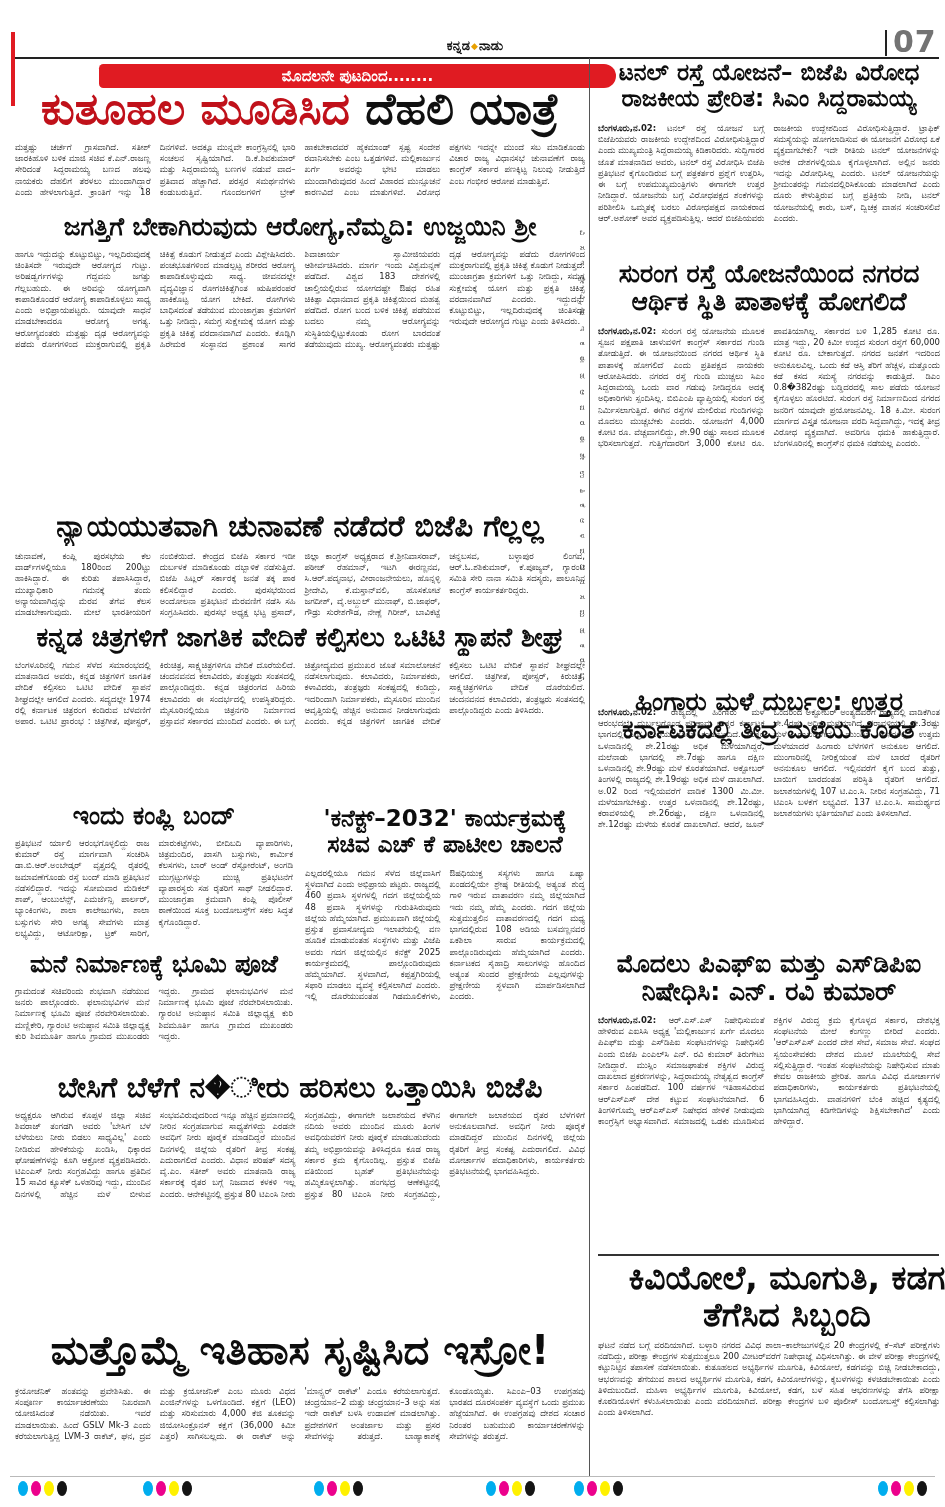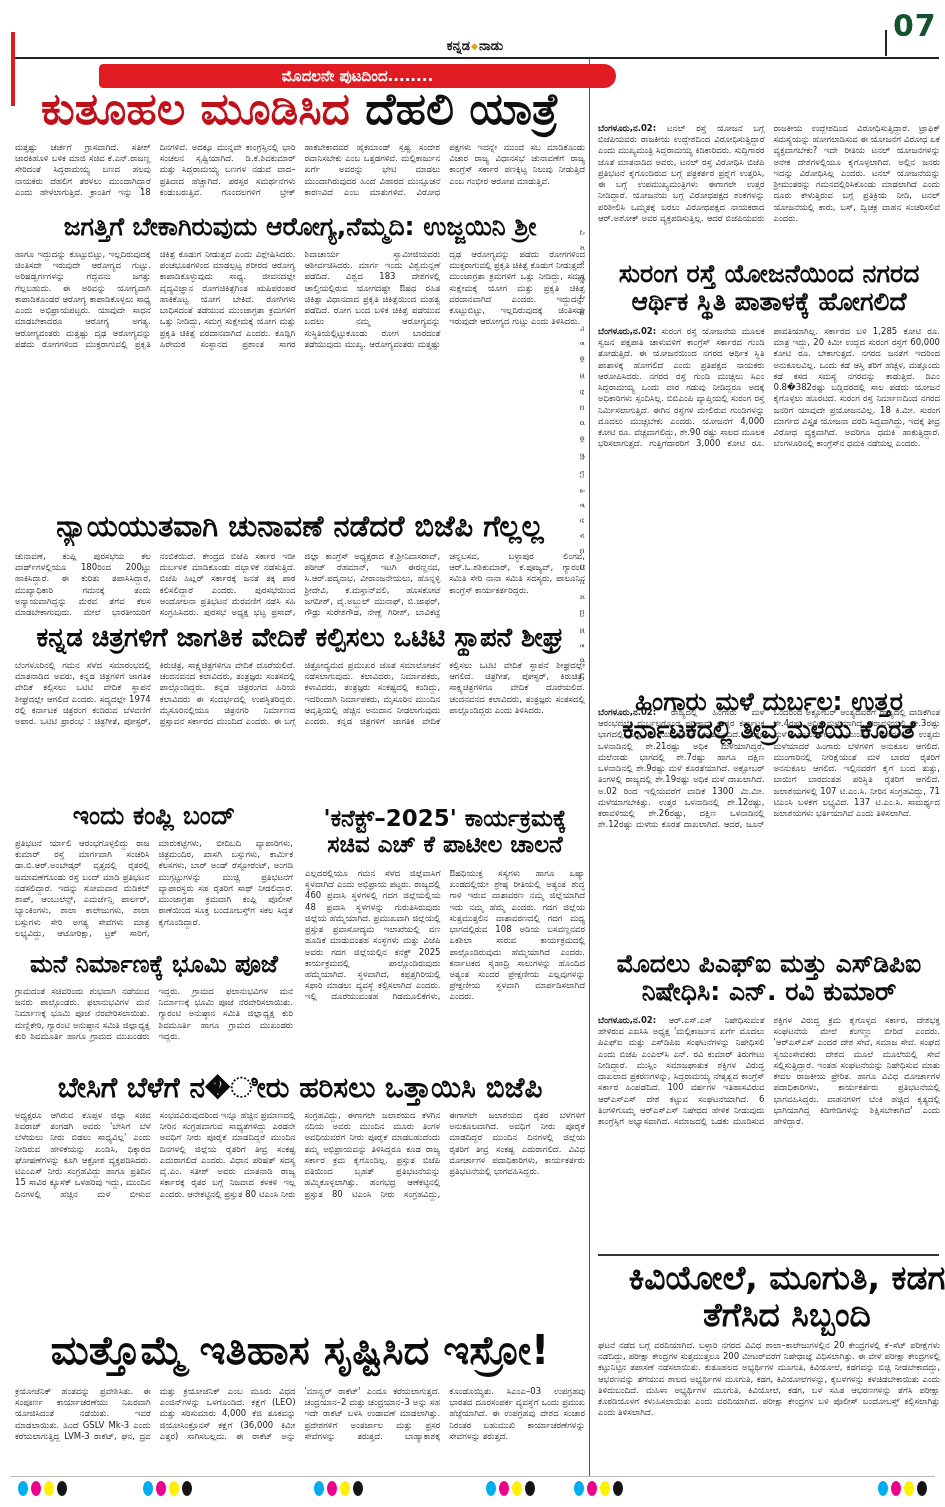--- a/index.html
+++ b/index.html
@@ -7,21 +7,21 @@
   body { font-family:"DejaVu Sans", sans-serif; color:#111; }
   .page { position:relative; width:945px; height:1507px; background:#fff; overflow:hidden; }
 
   
   .red-edge { position:absolute; left:11px; top:32px; width:4px; height:74px; background:#e01b22; }
   .date-strip { position:absolute; left:16px; top:31px; width:372px; height:26px; background:#1c3f9e;
     clip-path:polygon(0 0,96% 0,100% 100%,0 100%);
     color:#fff; font-weight:bold; font-size:15px; line-height:26px; text-align:center; letter-spacing:.5px; }
   .masthead { position:absolute; left:400px; top:38px; width:150px; text-align:center; font-size:13px; font-weight:bold; color:#111; }
   .masthead .mh-icon { display:inline-block; color:#e8a000; font-size:9px; transform:translateY(-1px); padding:0 1px; }
-  .pageno { position:absolute; left:893px; top:8px; width:46px; font-size:30px; font-weight:900; letter-spacing:1px; color:#14532d; }
+  .pageno { position:absolute; left:893px; top:24px; width:46px; font-size:30px; font-weight:900; letter-spacing:1px; color:#737373; }
   .pageno-sep { position:absolute; left:885px; top:30px; width:2px; height:26px; background:#222; }
   .head-rule { position:absolute; left:15px; top:57px; width:924px; height:2px; background:#222; }
 
   
   .banner { position:absolute; left:55px; top:64px; width:517px; height:24px; background:#e01b22;
     border-radius:5px 14px 14px 5px; color:#fff; font-weight:bold; font-size:15px; line-height:24px; text-align:center;margin-left:44px; }
   .main-hl { position:absolute; left:15px; top:86px; width:570px; text-align:center;
     font-size:44px; font-weight:900; line-height:1.05; white-space:nowrap; }
   .main-hl .red { color:#c0111a; }
   .main-hl .blk { color:#101010; }
@@ -70,32 +70,33 @@
 
   <div class="hl" style="left:15px; top:623px; width:570px; height:33px; font-size:26px;">ಕನ್ನಡ ಚಿತ್ರಗಳಿಗೆ ಜಾಗತಿಕ ವೇದಿಕೆ ಕಲ್ಪಿಸಲು ಒಟಿಟಿ ಸ್ಥಾಪನೆ ಶೀಘ್ರ</div>
   <div class="bd c4" style="left:15px; top:660px; width:570px; height:136px;">ಬೆಂಗಳೂರಿನಲ್ಲಿ ಗಮನ ಸೆಳೆದ ಸಮಾರಂಭದಲ್ಲಿ ಮಾತನಾಡಿದ ಅವರು, ಕನ್ನಡ ಚಿತ್ರಗಳಿಗೆ ಜಾಗತಿಕ ವೇದಿಕೆ ಕಲ್ಪಿಸಲು ಒಟಿಟಿ ವೇದಿಕೆ ಸ್ಥಾಪನೆ ಶೀಘ್ರದಲ್ಲೇ ಆಗಲಿದೆ ಎಂದರು. ಸದ್ಯದಲ್ಲೇ 1974 ರಲ್ಲಿ ಕರ್ನಾಟಕ ಚಿತ್ರರಂಗ ಕಂಡಿರುವ ಬೆಳವಣಿಗೆ ಅಪಾರ. ಒಟಿಟಿ ಪ್ರಾರಂಭ : ಚಿತ್ರಗೀತೆ, ಪೋಸ್ಟರ್, ಕಿರುಚಿತ್ರ, ಸಾಕ್ಷ್ಯಚಿತ್ರಗಳಿಗೂ ವೇದಿಕೆ ದೊರೆಯಲಿದೆ. ಚಂದನವನದ ಕಲಾವಿದರು, ತಂತ್ರಜ್ಞರು ಸಂತಸದಲ್ಲಿ ಪಾಲ್ಗೊಂಡಿದ್ದರು. ಕನ್ನಡ ಚಿತ್ರರಂಗದ ಹಿರಿಯ ಕಲಾವಿದರು ಈ ಸಂದರ್ಭದಲ್ಲಿ ಉಪಸ್ಥಿತರಿದ್ದರು. ಮೈಸೂರಿನಲ್ಲಿಯೂ ಚಿತ್ರನಗರಿ ನಿರ್ಮಾಣದ ಪ್ರಸ್ತಾವನೆ ಸರ್ಕಾರದ ಮುಂದಿದೆ ಎಂದರು. ಈ ಬಗ್ಗೆ ಚಿತ್ರೋದ್ಯಮದ ಪ್ರಮುಖರ ಜೊತೆ ಸಮಾಲೋಚನೆ ನಡೆಸಲಾಗುವುದು. ಕಲಾವಿದರು, ನಿರ್ಮಾಪಕರು, ಕಳಾವಿದರು, ತಂತ್ರಜ್ಞರು ಸಂಕಷ್ಟದಲ್ಲಿ ಕಂಡಿದ್ದು, ಇದರಿಂದಾಗಿ ನಿರ್ಮಾಪಕರು, ಮೈಸೂರಿನ ಮುಂದಿನ ಆವೃತ್ತಿಯಲ್ಲಿ ಹೆಚ್ಚಿನ ಅನುದಾನ ನೀಡಲಾಗುವುದು ಎಂದರು. ಕನ್ನಡ ಚಿತ್ರಗಳಿಗೆ ಜಾಗತಿಕ ವೇದಿಕೆ ಕಲ್ಪಿಸಲು ಒಟಿಟಿ ವೇದಿಕೆ ಸ್ಥಾಪನೆ ಶೀಘ್ರದಲ್ಲೇ ಆಗಲಿದೆ. ಚಿತ್ರಗೀತೆ, ಪೋಸ್ಟರ್, ಕಿರುಚಿತ್ರ, ಸಾಕ್ಷ್ಯಚಿತ್ರಗಳಿಗೂ ವೇದಿಕೆ ದೊರೆಯಲಿದೆ. ಚಂದನವನದ ಕಲಾವಿದರು, ತಂತ್ರಜ್ಞರು ಸಂತಸದಲ್ಲಿ ಪಾಲ್ಗೊಂಡಿದ್ದರು ಎಂದು ತಿಳಿಸಿದರು.</div>
 
   <div class="hl" style="left:15px; top:802px; width:278px; height:32px; font-size:25px;">ಇಂದು ಕಂಪ್ಲಿ ಬಂದ್</div>
   <div class="bd c2" style="left:15px; top:838px; width:278px; height:108px;">ಪ್ರತಿಭಟನೆ ರ್ಯಾಲಿ ಆರಂಭಗೊಳ್ಳಲಿದ್ದು ರಾಜ ಕುಮಾರ್ ರಸ್ತೆ ಮಾರ್ಗವಾಗಿ ಸಂಚರಿಸಿ ಡಾ.ಬಿ.ಆರ್.ಅಂಬೇಡ್ಕರ್ ವೃತ್ತದಲ್ಲಿ ರೈತರಲ್ಲಿ ಜಮಾವಣೆಗೊಂಡು ರಸ್ತೆ ಬಂದ್ ಮಾಡಿ ಪ್ರತಿಭಟನೆ ನಡೆಸಲಿದ್ದಾರೆ. ಇದನ್ನು ಸೋಮವಾರ ಮೆಡಿಕಲ್ ಶಾಪ್, ಆಂಬುಲೆನ್ಸ್, ಎಮರ್ಜೆನ್ಸಿ ಪಾರ್ಲರ್, ಬ್ಯಾಂಕಿಂಗಳು, ಶಾಲಾ ಕಾಲೇಜುಗಳು, ಶಾಲಾ ಬಸ್ಸುಗಳು ಸೇರಿ ಅಗತ್ಯ ಸೇವೆಗಳು ಮಾತ್ರ ಲಭ್ಯವಿದ್ದು, ಆಟೋರಿಕ್ಷಾ, ಟ್ರಕ್ ಸಾರಿಗೆ, ಮಾರುಕಟ್ಟೆಗಳು, ಬೀದಿಬದಿ ವ್ಯಾಪಾರಿಗಳು, ಚಿತ್ರಮಂದಿರ, ಖಾಸಗಿ ಬಸ್ಸುಗಳು, ಕಾರ್ಮಿಕ ಕೆಲಸಗಳು, ಬಾರ್ ಅಂಡ್ ರೆಸ್ಟೋರೆಂಟ್, ಅಂಗಡಿ ಮುಗ್ಗಟ್ಟುಗಳನ್ನು ಮುಚ್ಚಿ ಪ್ರತಿಭಟನೆಗೆ ವ್ಯಾಪಾರಸ್ಥರು ಸಹ ರೈತರಿಗೆ ಸಾಥ್ ನೀಡಲಿದ್ದಾರೆ. ಮುಂಜಾಗ್ರತಾ ಕ್ರಮವಾಗಿ ಕಂಪ್ಲಿ ಪೊಲೀಸ್ ಠಾಣೆಯಿಂದ ಸೂಕ್ತ ಬಂದೋಬಸ್ತ್‌ಗೆ ಸಕಲ ಸಿದ್ಧತೆ ಕೈಗೊಂಡಿದ್ದಾರೆ.</div>
 
   <div class="hl" style="left:15px; top:951px; width:278px; height:31px; font-size:24px;">ಮನೆ ನಿರ್ಮಾಣಕ್ಕೆ ಭೂಮಿ ಪೂಜೆ</div>
   <div class="bd c2" style="left:15px; top:986px; width:278px; height:80px;">ಗ್ರಾಮದಂತೆ ಸಚಿವರಿಂದು ಶುಭವಾಗಿ ನಡೆಯುವ ಜನರು ಪಾಲ್ಗೊಂಡರು. ಫಲಾನುಭವಿಗಳ ಮನೆ ನಿರ್ಮಾಣಕ್ಕೆ ಭೂಮಿ ಪೂಜೆ ನೆರವೇರಿಸಲಾಯಿತು. ಮಣ್ಣಿಕೇರಿ, ಗ್ಯಾರಂಟಿ ಅನುಷ್ಠಾನ ಸಮಿತಿ ಜಿಲ್ಲಾಧ್ಯಕ್ಷ ಕುರಿ ಶಿವಮೂರ್ತಿ ಹಾಗೂ ಗ್ರಾಮದ ಮುಖಂಡರು ಇದ್ದರು. ಗ್ರಾಮದ ಫಲಾನುಭವಿಗಳ ಮನೆ ನಿರ್ಮಾಣಕ್ಕೆ ಭೂಮಿ ಪೂಜೆ ನೆರವೇರಿಸಲಾಯಿತು. ಗ್ಯಾರಂಟಿ ಅನುಷ್ಠಾನ ಸಮಿತಿ ಜಿಲ್ಲಾಧ್ಯಕ್ಷ ಕುರಿ ಶಿವಮೂರ್ತಿ ಹಾಗೂ ಗ್ರಾಮದ ಮುಖಂಡರು ಇದ್ದರು.</div>
 
-  <div class="hl" style="left:305px; top:806px; width:280px; height:58px; font-size:23px;">'ಕನೆಕ್ಟ್–2025' ಕಾರ್ಯಕ್ರಮಕ್ಕೆ ಸಚಿವ ಎಚ್ ಕೆ ಪಾಟೀಲ ಚಾಲನೆ</div>
+  <div class="hl" style="left:305px; top:806px; width:280px; height:58px; font-size:23px;">'ಕನೆಕ್ಟ್–2032' ಕಾರ್ಯಕ್ರಮಕ್ಕೆ ಸಚಿವ ಎಚ್ ಕೆ ಪಾಟೀಲ ಚಾಲನೆ</div>
   <div class="bd c2" style="left:305px; top:868px; width:280px; height:198px;">ಎಲ್ಲದರಲ್ಲಿಯೂ ಗಮನ ಸೆಳೆದ ಜಿಲ್ಲೆವಾಸಿಗೆ ಸ್ಥಳವಾಗಿದೆ ಎಂದು ಅಭಿಪ್ರಾಯ ಪಟ್ಟರು. ರಾಜ್ಯದಲ್ಲಿ 460 ಪ್ರವಾಸಿ ಸ್ಥಳಗಳಲ್ಲಿ ಗದಗ ಜಿಲ್ಲೆಯಲ್ಲಿಯ 48 ಪ್ರವಾಸಿ ಸ್ಥಳಗಳನ್ನು ಗುರುತಿಸಿರುವುದು ಜಿಲ್ಲೆಯ ಹೆಮ್ಮೆಯಾಗಿದೆ. ಪ್ರಮುಖವಾಗಿ ಜಿಲ್ಲೆಯಲ್ಲಿ ಪ್ರಸ್ತುತ ಪ್ರವಾಸೋದ್ಯಮ ಇಲಾಖೆಯಲ್ಲಿ ವಣ ಹೂಡಿಕೆ ಮಾಡುವಂತಹ ಸಂಸ್ಥೆಗಳು ಮತ್ತು ವಿಜೆಪಿ ಅವರು ಗದಗ ಜಿಲ್ಲೆಯಲ್ಲಿನ ಕನೆಕ್ಟ್ 2025 ಕಾರ್ಯಕ್ರಮದಲ್ಲಿ ಪಾಲ್ಗೊಂಡಿರುವುದು ಹೆಮ್ಮೆಯಾಗಿದೆ. ಸ್ಥಳವಾಗಿದೆ, ಕಪ್ಪತ್ತಗಿರಿಯಲ್ಲಿ ಸಫಾರಿ ಮಾಡಲು ವ್ಯವಸ್ಥೆ ಕಲ್ಪಿಸಲಾಗಿದೆ ಎಂದರು. ಇಲ್ಲಿ ದೊರೆಯುವಂತಹ ಗಿಡಮೂಲಿಕೆಗಳು, ಔಷಧಿಯುಕ್ತ ಸಸ್ಯಗಳು ಹಾಗೂ ಏಷ್ಯಾ ಖಂಡದಲ್ಲಿಯೇ ಶ್ರೇಷ್ಠ ರೀತಿಯಲ್ಲಿ ಅತ್ಯಂತ ಶುದ್ಧ ಗಾಳಿ ಇರುವ ವಾತಾವರಣ ನಮ್ಮ ಜಿಲ್ಲೆಯಾಗಿದೆ ಇದು ನಮ್ಮ ಹೆಮ್ಮೆ ಎಂದರು. ಗದಗ ಜಿಲ್ಲೆಯ ಸುತ್ತಮುತ್ತಲಿನ ವಾತಾವರಣದಲ್ಲಿ ಗದಗ ಮಧ್ಯ ಭಾಗದಲ್ಲಿರುವ 108 ಅಡಿಯ ಬಸವಣ್ಣನವರ ಏಕಶಿಲಾ ಸಾರುವ ಕಾರ್ಯಕ್ರಮದಲ್ಲಿ ಪಾಲ್ಗೊಂಡಿರುವುದು ಹೆಮ್ಮೆಯಾಗಿದೆ ಎಂದರು. ಕರ್ನಾಟಕದ ಸೈಹಾದ್ರಿ ಸಾಲುಗಳನ್ನು ಹೊಂದಿದ ಅತ್ಯಂತ ಸುಂದರ ಪ್ರೇಕ್ಷಣೀಯ ಎಲ್ಲವುಗಳನ್ನು ಪ್ರೇಕ್ಷಣೀಯ ಸ್ಥಳವಾಗಿ ಮಾರ್ಪಡಿಸಲಾಗಿದೆ ಎಂದರು.</div>
 
   <div class="hl" style="left:15px; top:1072px; width:570px; height:34px; font-size:28px;">ಬೇಸಿಗೆ ಬೆಳೆಗೆ ನ�ೀರು ಹರಿಸಲು ಒತ್ತಾಯಿಸಿ ಬಿಜೆಪಿ ಪ್ರತಿಭಟನೆ</div>
   <div class="bd c4" style="left:15px; top:1110px; width:570px; height:214px;">ಅಧ್ಯಕ್ಷರೂ ಆಗಿರುವ ಕೊಪ್ಪಳ ಜಿಲ್ಲಾ ಸಚಿವ ಶಿವರಾಜ್ ತಂಗಡಗಿ ಅವರು 'ಬೇಸಿಗೆ ಬೆಳೆ ಬೆಳೆಯಲು ನೀರು ಬಿಡಲು ಸಾಧ್ಯವಿಲ್ಲ' ಎಂದು ನೀಡಿರುವ ಹೇಳಿಕೆಯನ್ನು ಖಂಡಿಸಿ, ಧಿಕ್ಕಾರದ ಘೋಷಣೆಗಳನ್ನು ಕೂಗಿ ಆಕ್ರೋಶ ವ್ಯಕ್ತಪಡಿಸಿದರು. ಟಿಎಂಎಸ್ ನೀರು ಸಂಗ್ರಹವಿದ್ದು ಹಾಗೂ ಪ್ರತಿದಿನ 15 ಸಾವಿರ ಕ್ಯೂಸೆಕ್ ಒಳಹರಿವು ಇದ್ದು, ಮುಂದಿನ ದಿನಗಳಲ್ಲಿ ಹೆಚ್ಚಿನ ಮಳೆ ಬೀಳುವ ಸಂಭವವಿರುವುದರಿಂದ ಇನ್ನೂ ಹೆಚ್ಚಿನ ಪ್ರಮಾಣದಲ್ಲಿ ನೀರಿನ ಸಂಗ್ರಹವಾಗುವ ಸಾಧ್ಯತೆಗಳಿದ್ದು ಎರಡನೇ ಅವಧಿಗೆ ನೀರು ಪೂರೈಕೆ ಮಾಡದಿದ್ದರೆ ಮುಂದಿನ ದಿನಗಳಲ್ಲಿ ಜಿಲ್ಲೆಯ ರೈತರಿಗೆ ತೀವ್ರ ಸಂಕಷ್ಟ ಎದುರಾಗಲಿದೆ ಎಂದರು. ವಿಧಾನ ಪರಿಷತ್ ಸದಸ್ಯ ವೈ.ಎಂ. ಸತೀಶ್ ಅವರು ಮಾತನಾಡಿ ರಾಜ್ಯ ಸರ್ಕಾರಕ್ಕೆ ರೈತರ ಬಗ್ಗೆ ನಿಜವಾದ ಕಳಕಳಿ ಇಲ್ಲ ಎಂದರು. ಆನೇಕಟ್ಟಿನಲ್ಲಿ ಪ್ರಸ್ತುತ 80 ಟಿಎಂಸಿ ನೀರು ಸಂಗ್ರಹವಿದ್ದು, ಈಗಾಗಲೇ ಜಲಾಶಯದ ಕೆಳಗಿನ ನದಿಯ ಅವರು ಮುಂದಿನ ಮೂರು ತಿಂಗಳ ಅವಧಿಯವರೆಗೆ ನೀರು ಪೂರೈಕೆ ಮಾಡಬಹುದೆಂದು ತಮ್ಮ ಅಭಿಪ್ರಾಯವನ್ನು ತಿಳಿಸಿದ್ದರೂ ಕೂಡ ರಾಜ್ಯ ಸರ್ಕಾರ ಕ್ರಮ ಕೈಗೊಂಡಿಲ್ಲ. ಪ್ರಸ್ತುತ ಬಿಜೆಪಿ ವತಿಯಿಂದ ಬೃಹತ್ ಪ್ರತಿಭಟನೆಯನ್ನು ಹಮ್ಮಿಕೊಳ್ಳಲಾಗಿತ್ತು. ಹಂಗಭದ್ರ ಆಣೆಕಟ್ಟಿನಲ್ಲಿ ಪ್ರಸ್ತುತ 80 ಟಿಎಂಸಿ ನೀರು ಸಂಗ್ರಹವಿದ್ದು, ಈಗಾಗಲೇ ಜಲಾಶಯದ ರೈತರ ಬೆಳೆಗಳಿಗೆ ಅನುಕೂಲವಾಗಿದೆ. ಅವಧಿಗೆ ನೀರು ಪೂರೈಕೆ ಮಾಡದಿದ್ದರೆ ಮುಂದಿನ ದಿನಗಳಲ್ಲಿ ಜಿಲ್ಲೆಯ ರೈತರಿಗೆ ತೀವ್ರ ಸಂಕಷ್ಟ ಎದುರಾಗಲಿದೆ. ವಿವಿಧ ಮೋರ್ಚಾಗಳ ಪದಾಧಿಕಾರಿಗಳು, ಕಾರ್ಯಕರ್ತರು ಪ್ರತಿಭಟನೆಯಲ್ಲಿ ಭಾಗವಹಿಸಿದ್ದರು.</div>
 
   <div class="hl" style="left:15px; top:1328px; width:570px; height:52px; font-size:40px; font-weight:900;">ಮತ್ತೊಮ್ಮೆ ಇತಿಹಾಸ ಸೃಷ್ಟಿಸಿದ ಇಸ್ರೋ!</div>
   <div class="bd c4" style="left:15px; top:1386px; width:570px; height:86px;">ಕ್ರಯೋಜೆನಿಕ್ ಹಂತವನ್ನು ಪ್ರವೇಶಿಸಿತು. ಈ ಸಂಪೂರ್ಣ ಕಾರ್ಯಾಚರಣೆಯು ನಿಖರವಾಗಿ ಯೋಜಿಸಿದಂತೆ ನಡೆಯಿತು. ಇವರೆ ಮಾಡಲಾಯಿತು. ಹಿಂದೆ GSLV Mk-3 ಎಂದು ಕರೆಯಲಾಗುತ್ತಿದ್ದ LVM-3 ರಾಕೆಟ್, ಘನ, ದ್ರವ ಮತ್ತು ಕ್ರಯೋಜೆನಿಕ್ ಎಂಬ ಮೂರು ವಿಧದ ಎಂಜಿನ್‌ಗಳನ್ನು ಒಳಗೊಂಡಿದೆ. ಕಕ್ಷೆಗೆ (LEO) ಮತ್ತು ಸರಿಸುಮಾರು 4,000 ಕೆಜಿ ತೂಕವನ್ನು ಜಿಯೋಸಿಂಕ್ರೊನಸ್ ಕಕ್ಷೆಗೆ (36,000 ಕಿಮೀ ಎತ್ತರ) ಸಾಗಿಸಬಲ್ಲದು. ಈ ರಾಕೆಟ್ ಅನ್ನು 'ಮಾನ್ಸ್ಟರ್ ರಾಕೆಟ್' ಎಂದೂ ಕರೆಯಲಾಗುತ್ತದೆ. ಚಂದ್ರಯಾನ–2 ಮತ್ತು ಚಂದ್ರಯಾನ–3 ಅನ್ನು ಸಹ ಇದೇ ರಾಕೆಟ್ ಬಳಸಿ ಉಡಾವಣೆ ಮಾಡಲಾಗಿತ್ತು. ಪ್ರದೇಶಗಳಿಗೆ ಅಂತರ್ಜಾಲ ಮತ್ತು ಪ್ರಸರ ಸೇವೆಗಳನ್ನು ತರುತ್ತದೆ. ಬಾಹ್ಯಾಕಾಶಕ್ಕೆ ಕೊಂಡೊಯ್ಯಿತು. ಸಿಎಂಎ–03 ಉಪಗ್ರಹವು ಭಾರತದ ದೂರಸಂಪರ್ಕ ವ್ಯವಸ್ಥೆಗೆ ಒಂದು ಪ್ರಮುಖ ಹೆಜ್ಜೆಯಾಗಿದೆ. ಈ ಉಪಗ್ರಹವು ದೇಶದ ಸಂಚಾರ ನಿರಂತರ ಬಹುಮುಖಿ ಕಾರ್ಯಾಚರಣೆಗಳನ್ನು ಸೇವೆಗಳನ್ನು ತರುತ್ತದೆ.</div>
 
   <div class="gutter-text">ವಿ ಸ ಇ ಕ್ಷೇ ವಿ ಷ ಇ ಕ ಈ ಹ ಆ ವ ರ ಈ ಶೇ ಉ ತಿ ಕೆ ಅ ಳ ವ ದ ನ ಸ ಮ ಹ ಕ ರ ಬ</div>
   <div class="v-divider"></div>
 
+  <div class="hl" style="left:598px; top:60px; width:342px; height:58px; font-size:23px;">ಟನಲ್ ರಸ್ತೆ ಯೋಜನೆ– ಬಿಜೆಪಿ ವಿರೋಧ ರಾಜಕೀಯ ಪ್ರೇರಿತ: ಸಿಎಂ ಸಿದ್ದರಾಮಯ್ಯ</div>
   <div class="bd c2" style="left:598px; top:123px; width:342px; height:130px;"><b class="dl">ಬೆಂಗಳೂರು,ನ.02:</b> <span>ಟನಲ್ ರಸ್ತೆ ಯೋಜನೆ ಬಗ್ಗೆ ಬಿಜೆಪಿಯವರು ರಾಜಕೀಯ ಉದ್ದೇಶದಿಂದ ವಿರೋಧಿಸುತ್ತಿದ್ದಾರೆ ಎಂದು ಮುಖ್ಯಮಂತ್ರಿ ಸಿದ್ದರಾಮಯ್ಯ ಕಿಡಿಕಾರಿದರು. ಸುದ್ದಿಗಾರರ ಜೊತೆ ಮಾತನಾಡಿದ ಅವರು, ಟನಲ್ ರಸ್ತೆ ವಿರೋಧಿಸಿ ಬಿಜೆಪಿ ಪ್ರತಿಭಟನೆ ಕೈಗೊಂಡಿರುವ ಬಗ್ಗೆ ಪತ್ರಕರ್ತರ ಪ್ರಶ್ನೆಗೆ ಉತ್ತರಿಸಿ, ಈ ಬಗ್ಗೆ ಉಪಮುಖ್ಯಮಂತ್ರಿಗಳು ಈಗಾಗಲೇ ಉತ್ತರ ನೀಡಿದ್ದಾರೆ. ಯೋಜನೆಯ ಬಗ್ಗೆ ವಿರೋಧಪಕ್ಷದ ಶಂಕೆಗಳನ್ನು ಪರಿಶೀಲಿಸಿ ಒಮ್ಮತಕ್ಕೆ ಬರಲು ವಿರೋಧಪಕ್ಷದ ನಾಯಕರಾದ ಆರ್.ಅಶೋಕ್ ಅವರ ವ್ಯಕ್ತಪಡಿಸುತ್ತಿಲ್ಲ. ಆದರೆ ಬಿಜೆಪಿಯವರು ರಾಜಕೀಯ ಉದ್ದೇಶದಿಂದ ವಿರೋಧಿಸುತ್ತಿದ್ದಾರೆ. ಟ್ರಾಫಿಕ್ ಸಮಸ್ಯೆಯನ್ನು ಹೋಗಲಾಡಿಸುವ ಈ ಯೋಜನೆಗೆ ವಿರೋಧ ಏಕೆ ವ್ಯಕ್ತವಾಗಬೇಕು? ಇದೇ ರೀತಿಯ ಟನಲ್ ಯೋಜನೆಗಳನ್ನು ಅನೇಕ ದೇಶಗಳಲ್ಲಿಯೂ ಕೈಗೊಳ್ಳಲಾಗಿದೆ. ಅಲ್ಲಿನ ಜನರು ಇದನ್ನು ವಿರೋಧಿಸಿಲ್ಲ ಎಂದರು. ಟನಲ್ ಯೋಜನೆಯನ್ನು ಶ್ರೀಮಂತರನ್ನು ಗಮನದಲ್ಲಿರಿಸಿಕೊಂಡು ಮಾಡಲಾಗಿದೆ ಎಂದು ದೂರು ಕೇಳುತ್ತಿರುವ ಬಗ್ಗೆ ಪ್ರತಿಕ್ರಿಯೆ ನೀಡಿ, ಟನಲ್ ಯೋಜನೆಯಲ್ಲಿ ಕಾರು, ಬಸ್, ದ್ವಿಚಕ್ರ ವಾಹನ ಸಂಚರಿಸಲಿವೆ ಎಂದರು.</span></div>
 
   <div class="hl" style="left:598px; top:260px; width:342px; height:60px; font-size:25px;">ಸುರಂಗ ರಸ್ತೆ ಯೋಜನೆಯಿಂದ ನಗರದ ಆರ್ಥಿಕ ಸ್ಥಿತಿ ಪಾತಾಳಕ್ಕೆ ಹೋಗಲಿದೆ</div>
   <div class="bd c2" style="left:598px; top:326px; width:342px; height:312px;"><b class="dl">ಬೆಂಗಳೂರು,ನ.02:</b> <span>ಸುರಂಗ ರಸ್ತೆ ಯೋಜನೆಯ ಮೂಲಕ ಸ್ವಜನ ಪಕ್ಷಪಾತಿ ಚಾಳುವಳಿಗೆ ಕಾಂಗ್ರೆಸ್ ಸರ್ಕಾರದ ಗುಂಡಿ ತೋಡುತ್ತಿದೆ. ಈ ಯೋಜನೆಯಿಂದ ನಗರದ ಆರ್ಥಿಕ ಸ್ಥಿತಿ ಪಾತಾಳಕ್ಕೆ ಹೋಗಲಿದೆ ಎಂದು ಪ್ರತಿಪಕ್ಷದ ನಾಯಕರು ಆರೋಪಿಸಿದರು. ನಗರದ ರಸ್ತೆ ಗುಂಡಿ ಮುಚ್ಚಲು ಸಿಎಂ ಸಿದ್ದರಾಮಯ್ಯ ಒಂದು ವಾರ ಗಡುವು ನೀಡಿದ್ದರೂ ಅದಕ್ಕೆ ಅಧಿಕಾರಿಗಳು ಸ್ಪಂದಿಸಿಲ್ಲ. ಬಿಬಿಎಂಪಿ ವ್ಯಾಪ್ತಿಯಲ್ಲಿ ಸುರಂಗ ರಸ್ತೆ ನಿರ್ಮಿಸಲಾಗುತ್ತಿದೆ. ಈಗಿನ ರಸ್ತೆಗಳ ಮೇಲಿರುವ ಗುಂಡಿಗಳನ್ನು ಮೊದಲು ಮುಚ್ಚಬೇಕು ಎಂದರು. ಯೋಜನೆಗೆ 4,000 ಕೋಟಿ ರೂ. ವೆಚ್ಚವಾಗಲಿದ್ದು, ಶೇ.90 ರಷ್ಟು ಸಾಲದ ಮೂಲಕ ಭರಿಸಲಾಗುತ್ತದೆ. ಗುತ್ತಿಗೆದಾರರಿಗೆ 3,000 ಕೋಟಿ ರೂ. ಪಾವತಿಯಾಗಿಲ್ಲ. ಸರ್ಕಾರದ ಬಳಿ 1,285 ಕೋಟಿ ರೂ. ಮಾತ್ರ ಇದ್ದು, 20 ಕಿಮೀ ಉದ್ದದ ಸುರಂಗ ರಸ್ತೆಗೆ 60,000 ಕೋಟಿ ರೂ. ಬೇಕಾಗುತ್ತದೆ. ನಗರದ ಜನತೆಗೆ ಇದರಿಂದ ಅನುಕೂಲವಿಲ್ಲ. ಒಂದು ಕಡೆ ಆಸ್ತಿ ತೆರಿಗೆ ಹೆಚ್ಚಳ, ಮತ್ತೊಂದು ಕಡೆ ಕಸದ ಸಮಸ್ಯೆ ನಗರವನ್ನು ಕಾಡುತ್ತಿದೆ. ಡಿಎಂ 0.8�382ರಷ್ಟು ಬಡ್ಡಿದರದಲ್ಲಿ ಸಾಲ ಪಡೆದು ಯೋಜನೆ ಕೈಗೊಳ್ಳಲು ಹೊರಟಿದೆ. ಸುರಂಗ ರಸ್ತೆ ನಿರ್ಮಾಣದಿಂದ ನಗರದ ಜನರಿಗೆ ಯಾವುದೇ ಪ್ರಯೋಜನವಿಲ್ಲ. 18 ಕಿ.ಮೀ. ಸುರಂಗ ಮಾರ್ಗದ ವಿಸ್ತೃತ ಯೋಜನಾ ವರದಿ ಸಿದ್ಧವಾಗಿದ್ದು, ಇದಕ್ಕೆ ತೀವ್ರ ವಿರೋಧ ವ್ಯಕ್ತವಾಗಿದೆ. ಅವರಿಗೂ ಧಮಕಿ ಹಾಕುತ್ತಿದ್ದಾರೆ. ಬೆಂಗಳೂರಿನಲ್ಲಿ ಕಾಂಗ್ರೆಸ್‌ನ ಧಮಕಿ ನಡೆಯಲ್ಲ ಎಂದರು.</span></div>
 
   <div class="hl" style="left:598px; top:644px; width:342px; height:58px; font-size:25px;margin-top:44px;">ಹಿಂಗಾರು ಮಳೆ ದುರ್ಬಲ: ಉತ್ತರ ಕರ್ನಾಟಕದಲ್ಲಿ ತೀವ್ರ ಮಳೆಯ ಕೊರತೆ</div>
   <div class="bd c2" style="left:598px; top:707px; width:342px; height:238px;"><b class="dl">ಬೆಂಗಳೂರು,ನ.02:</b> <span>ರಾಜ್ಯದಲ್ಲಿ ಹಿಂಗಾರು ಮಳೆ ಆರಂಭದಲ್ಲೇ ದುರ್ಬಲಗೊಂಡ ಪರಿಣಾಮ ಉತ್ತರ ಕರ್ನಾಟಕ ಭಾಗದಲ್ಲಿ ತೀವ್ರ ಮಳೆಯ ಕೊರತೆ ಕಂಡುಬಂದಿದೆ. ಉತ್ತರ ಒಳನಾಡಿನಲ್ಲಿ ಶೇ.21ರಷ್ಟು ಅಧಿಕ ಮಳೆಯಾಗಿದ್ದರೆ, ಮಲೆನಾಡು ಭಾಗದಲ್ಲಿ ಶೇ.7ರಷ್ಟು ಹಾಗೂ ದಕ್ಷಿಣ ಒಳನಾಡಿನಲ್ಲಿ ಶೇ.9ರಷ್ಟು ಮಳೆ ಕೊರತೆಯಾಗಿದೆ. ಅಕ್ಟೋಬರ್ ತಿಂಗಳಲ್ಲಿ ರಾಜ್ಯದಲ್ಲಿ ಶೇ.19ರಷ್ಟು ಅಧಿಕ ಮಳೆ ದಾಖಲಾಗಿದೆ. ಅ.02 ರಿಂದ ಇಲ್ಲಿಯವರೆಗೆ ವಾಡಿಕೆ 1300 ಮಿ.ಮೀ. ಮಳೆಯಾಗಬೇಕಿತ್ತು. ಉತ್ತರ ಒಳನಾಡಿನಲ್ಲಿ ಶೇ.12ರಷ್ಟು, ಕರಾವಳಿಯಲ್ಲಿ ಶೇ.26ರಷ್ಟು, ದಕ್ಷಿಣ ಒಳನಾಡಿನಲ್ಲಿ ಶೇ.12ರಷ್ಟು ಮಳೆಯ ಕೊರತೆ ದಾಖಲಾಗಿದೆ. ಆದರೆ, ಜೂನ್ ಒಂದರಿಂದ ಅಕ್ಟೋಬರ್ ಅಂತ್ಯದವರೆಗೆ ರಾಜ್ಯದಲ್ಲಿ ವಾಡಿಕೆಗಿಂತ ಶೇ.4ರಷ್ಟು ಅಧಿಕ ಮಳೆಯಾಗಿದೆ. ಕರಾವಳಿಯಲ್ಲಿ ಶೇ.3ರಷ್ಟು ಮಳೆ ದಾಖಲಾಗಿದೆ. ಮುಂದಿನ ದಿನಗಳಲ್ಲಿ ಉತ್ತಮ ಮಳೆಯಾದರೆ ಹಿಂಗಾರು ಬೆಳೆಗಳಿಗೆ ಅನುಕೂಲ ಆಗಲಿದೆ. ಮುಂಗಾರಿನಲ್ಲಿ ನೀರಿಕ್ಷೆಯಂತೆ ಮಳೆ ಬಾರದೆ ರೈತರಿಗೆ ಅನನುಕೂಲ ಆಗಲಿದೆ. ಇಲ್ಲಿನವರೆಗೆ ಕೈಗೆ ಬಂದ ತುತ್ತು, ಬಾಯಿಗೆ ಬಾರದಂತಹ ಪರಿಸ್ಥಿತಿ ರೈತರಿಗೆ ಆಗಲಿದೆ. ಜಲಾಶಯಗಳಲ್ಲಿ 107 ಟಿ.ಎಂ.ಸಿ. ನೀರಿನ ಸಂಗ್ರಹವಿದ್ದು, 71 ಟಿಎಂಸಿ ಬಳಕೆಗೆ ಲಭ್ಯವಿದೆ. 137 ಟಿ.ಎಂ.ಸಿ. ಸಾಮರ್ಥ್ಯದ ಜಲಾಶಯಗಳು ಭರ್ತಿಯಾಗಿವೆ ಎಂದು ತಿಳಿಸಲಾಗಿದೆ.</span></div>
 
   <div class="hl" style="left:598px; top:950px; width:342px; height:60px; font-size:25px;">ಮೊದಲು ಪಿಎಫ್ಐ ಮತ್ತು ಎಸ್‌ಡಿಪಿಐ ನಿಷೇಧಿಸಿ: ಎನ್. ರವಿ ಕುಮಾರ್</div>
   <div class="bd c2" style="left:598px; top:1015px; width:342px; height:234px;"><b class="dl">ಬೆಂಗಳೂರು,ನ.02:</b> <span>ಆರ್.ಎಸ್.ಎಸ್ ನಿಷೇಧಿಸುವಂತೆ ಹೇಳಿರುವ ಎಐಸಿಸಿ ಅಧ್ಯಕ್ಷ 'ಮಲ್ಲಿಕಾರ್ಜುನ ಖರ್ಗೆ ಮೊದಲು ಪಿಎಫ್ಐ ಮತ್ತು ಎಸ್‌ಡಿಪಿಐ ಸಂಘಟನೆಗಳನ್ನು ನಿಷೇಧಿಸಲಿ ಎಂದು ಬಿಜೆಪಿ ಎಂಎಲ್‌ಸಿ ಎನ್. ರವಿ ಕುಮಾರ್ ತಿರುಗೇಟು ನೀಡಿದ್ದಾರೆ. ಮುಸ್ಲಿಂ ಸಮಾಜಘಾತುಕ ಶಕ್ತಿಗಳ ವಿರುದ್ಧ ದಾಖಲಾದ ಪ್ರಕರಣಗಳನ್ನು, ಸಿದ್ದರಾಮಯ್ಯ ನೇತೃತ್ವದ ಕಾಂಗ್ರೆಸ್ ಸರ್ಕಾರ ಹಿಂಪಡೆದಿದೆ. 100 ವರ್ಷಗಳ ಇತಿಹಾಸವಿರುವ ಆರ್‌ಎಸ್‌ಎಸ್ ದೇಶ ಕಟ್ಟುವ ಸಂಘಟನೆಯಾಗಿದೆ. 6 ತಿಂಗಳಿಗೊಮ್ಮೆ ಆರ್‌ಎಸ್‌ಎಸ್ ನಿಷೇಧದ ಹೇಳಿಕೆ ನೀಡುವುದು ಕಾಂಗ್ರೆಸ್ಸಿಗೆ ಅಭ್ಯಾಸವಾಗಿದೆ. ಸಮಾಜದಲ್ಲಿ ಒಡಕು ಮೂಡಿಸುವ ಶಕ್ತಿಗಳ ವಿರುದ್ಧ ಕ್ರಮ ಕೈಗೊಳ್ಳದ ಸರ್ಕಾರ, ದೇಶಭಕ್ತ ಸಂಘಟನೆಯ ಮೇಲೆ ಕೆಂಗಣ್ಣು ಬೀರಿದೆ ಎಂದರು. 'ಆರ್‌ಎಸ್‌ಎಸ್ ಎಂದರೆ ದೇಶ ಸೇವೆ, ಸಮಾಜ ಸೇವೆ. ಸಂಘದ ಸ್ವಯಂಸೇವಕರು ದೇಶದ ಮೂಲೆ ಮೂಲೆಯಲ್ಲಿ ಸೇವೆ ಸಲ್ಲಿಸುತ್ತಿದ್ದಾರೆ. ಇಂತಹ ಸಂಘಟನೆಯನ್ನು ನಿಷೇಧಿಸುವ ಮಾತು ಕೇವಲ ರಾಜಕೀಯ ಪ್ರೇರಿತ. ಹಾಗೂ ವಿವಿಧ ಮೋರ್ಚಾಗಳ ಪದಾಧಿಕಾರಿಗಳು, ಕಾರ್ಯಕರ್ತರು ಪ್ರತಿಭಟನೆಯಲ್ಲಿ ಭಾಗವಹಿಸಿದ್ದರು. ವಾಹನಗಳಿಗೆ ಬೆಂಕಿ ಹಚ್ಚಿದ ಕೃತ್ಯದಲ್ಲಿ ಭಾಗಿಯಾಗಿದ್ದ ಕಿಡಿಗೇಡಿಗಳನ್ನು ಶಿಕ್ಷಿಸಬೇಕಾಗಿದೆ' ಎಂದು ಹೇಳಿದ್ದಾರೆ.</span></div>

